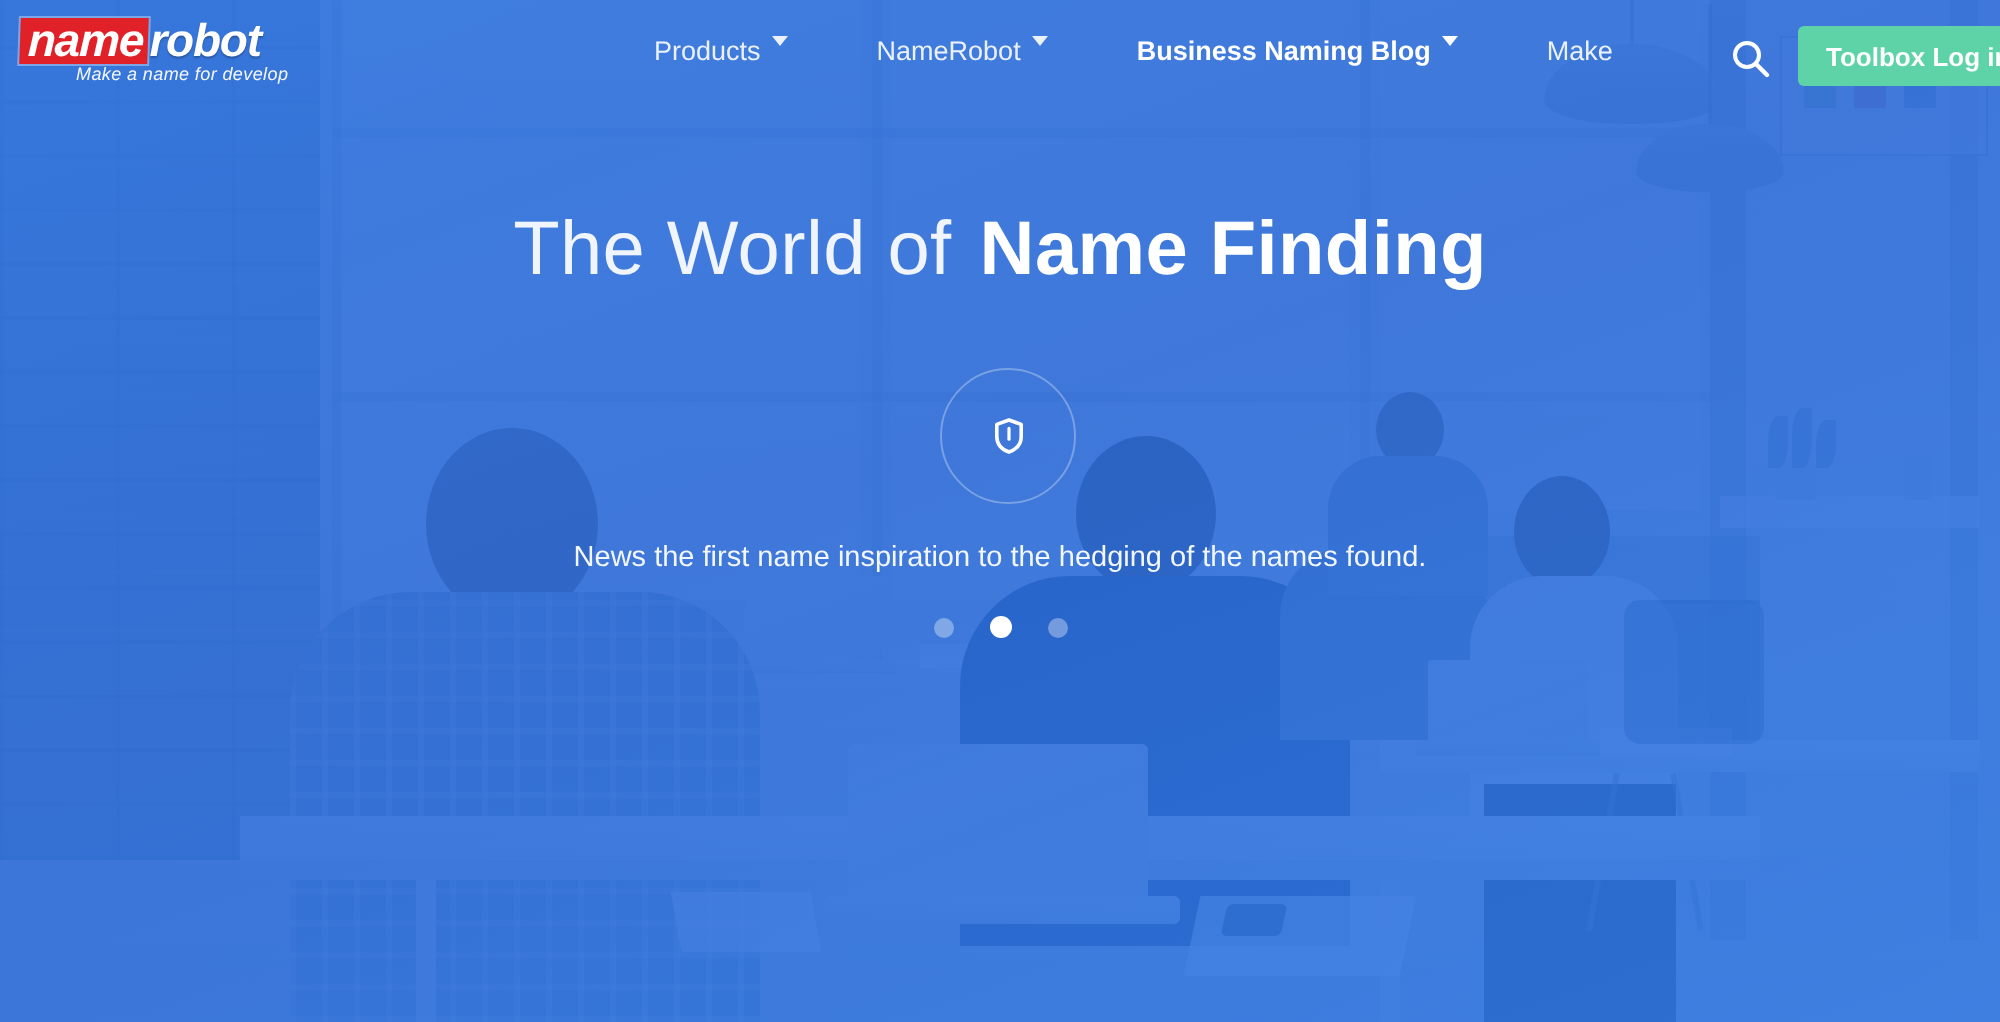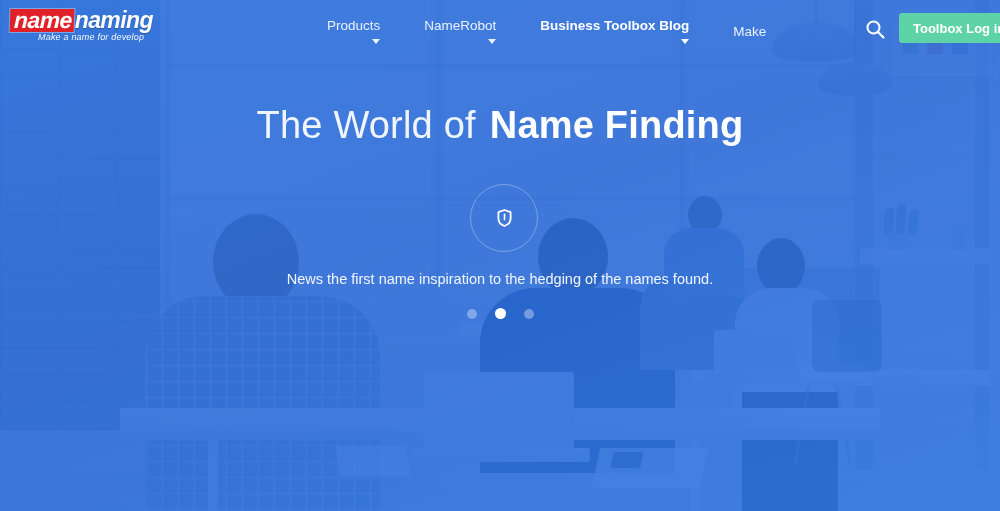--- a/index.html
+++ b/index.html
@@ -121,22 +121,22 @@
     font-size:23px; font-weight:bold; font-style:italic; letter-spacing:-.6px;
     padding:0 2px 1px 4px; line-height:22px; transform:skewX(-2deg);
     box-shadow:0 0 0 1px rgba(255,255,255,.35); }
   .logo-robot { display:inline-block; color:#ffffff; font-size:23px; font-weight:bold;
     font-style:italic; letter-spacing:-.6px; line-height:22px; margin-left:1px;
     text-shadow:0 1px 1px rgba(0,0,0,.25); }
   .logo-tag { position:absolute; left:28px; top:24px; color:#ffffff; font-size:9px;
     font-style:italic; letter-spacing:.2px; white-space:nowrap; opacity:.95; }
 
   .nav { position:absolute; left:305px; top:18px; display:flex; align-items:center; gap:0; }
-  .nav-item { display:flex; align-items:flex-end; gap:6px; color:#eaf1fb; font-size:13.5px;
-              padding:0 22px; cursor:pointer; white-space:nowrap;flex-direction:column; }
+  .nav-item { display:flex; align-items:flex-start; gap:6px; color:#eaf1fb; font-size:13.5px;
+              padding:0 22px; cursor:pointer; white-space:nowrap; }
   .nav-item.active { color:#ffffff; font-weight:bold; }
   .caret { width:0; height:0; border-left:4.5px solid transparent;
            border-right:4.5px solid transparent; border-top:5px solid currentColor;
            display:inline-block; }
 
   .search-btn { position:absolute; left:864px; top:18px; width:22px; height:22px; cursor:pointer; }
   .search-btn svg { display:block; }
 
   .login-btn { position:absolute; left:899px; top:13px; height:30px;
     background:#5fd3a8; color:#ffffff; border:none; border-radius:3px;
@@ -272,36 +272,36 @@
   </div>
 
   <div class="overlay ov-a"></div>
   <div class="overlay ov-b"></div>
 
   <div class="header">
 
     <div class="logo">
       <div class="logo-word">
         <span class="logo-name">name</span>
-          <span class="logo-robot">naming</span>
+          <span class="logo-robot">robot</span>
       </div>
       <div class="logo-tag">Make a name for develop</div>
     </div>
 
     <nav class="nav">
       <div class="nav-item">
         <span>Products</span>
         <span class="caret"></span>
       </div>
       <div class="nav-item">
         <span>NameRobot</span>
         <span class="caret"></span>
       </div>
       <div class="nav-item active">
-        <span>Business Toolbox Blog</span>
+        <span>Business Naming Blog</span>
         <span class="caret"></span>
       </div>
       <div class="nav-item">
         <span>Make</span>
       </div>
     </nav>
 
     <div class="search-btn">
       <svg width="22" height="22" viewBox="0 0 22 22" aria-hidden="true">
         <circle cx="9.5" cy="9.5" r="6" fill="none" stroke="#ffffff" stroke-width="2"></circle>

